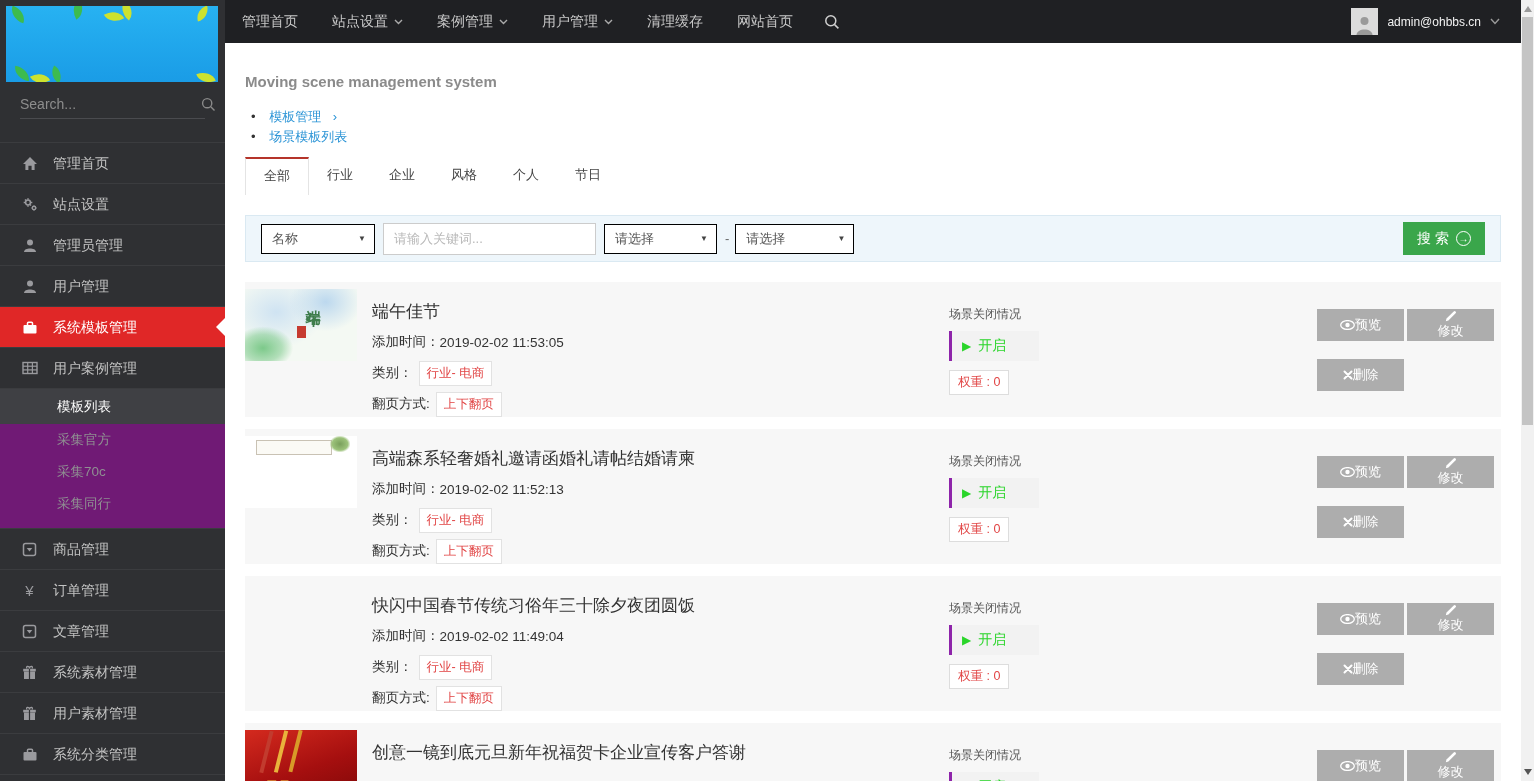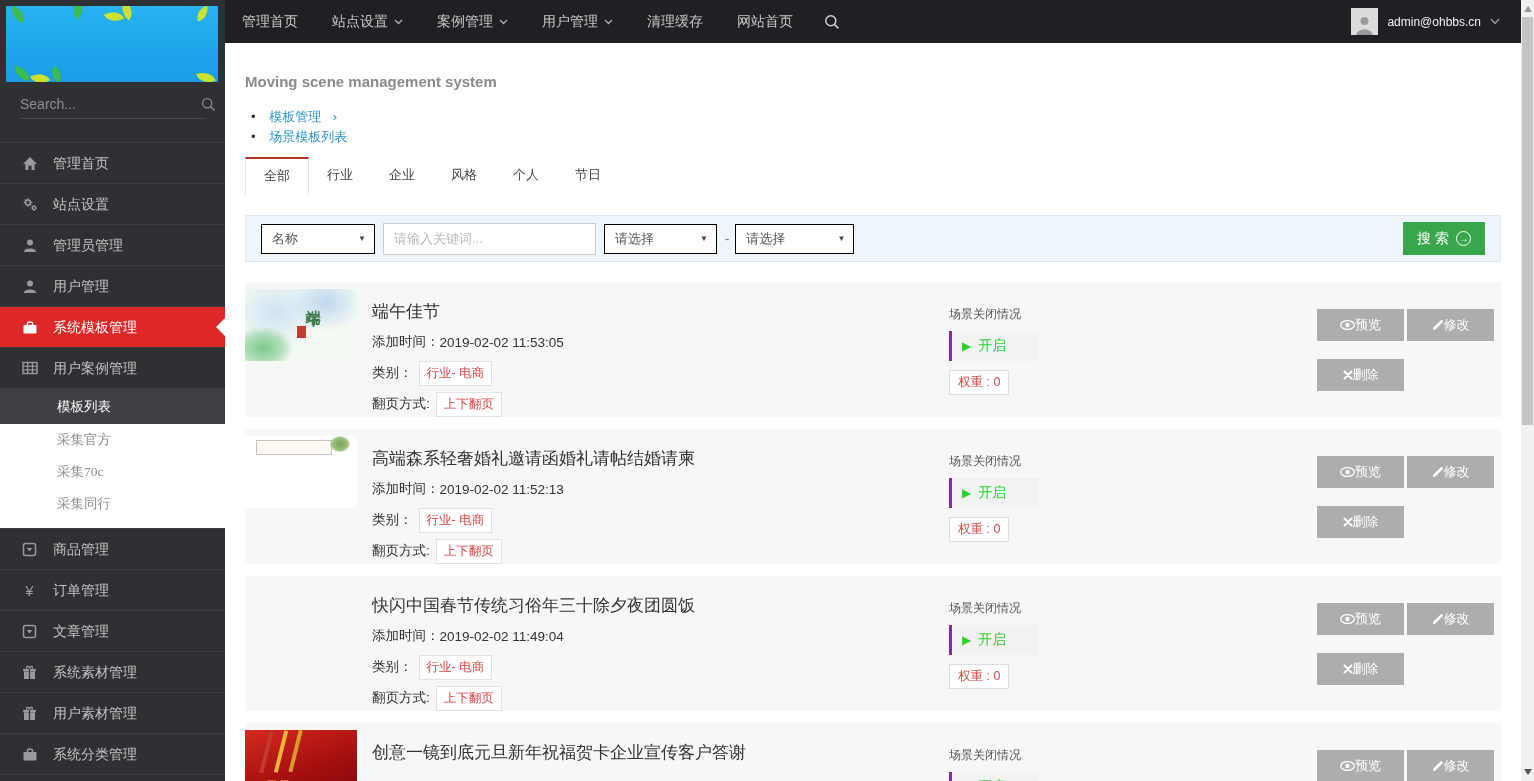--- a/index.html
+++ b/index.html
@@ -24,21 +24,21 @@
                  font-size:14px; font-family:inherit; }
   .side-search input::placeholder { color:#8d8d8d; }
   .side-menu { position:absolute; left:0; top:142px; width:225px; border-top:1px solid #3b3c3f; }
   .m-item { position:relative; height:41px; line-height:41px; padding-left:21px; color:#c3c3c3;
             font-size:14px; border-bottom:1px solid #3b3c3f; cursor:pointer; display:flex; align-items:center; }
   .m-item .ic { width:17px; margin-right:15px; display:inline-flex; justify-content:center; color:#9a9a9e; }
   .m-item.active { background:#e02727; color:#fff; }
   .m-item.active .ic { color:#fff; }
   .m-item.active::after { content:""; position:absolute; right:0; top:50%; margin-top:-9px;
             border-top:9px solid transparent; border-bottom:9px solid transparent; border-right:9px solid #fff; }
-  .submenu { background:#ffffff; padding-bottom:8px; border-bottom:1px solid #3b3c3f;font-family:Liberation Serif, serif; }
+  .submenu { background:#701a75; padding-bottom:8px; border-bottom:1px solid #3b3c3f; }
   .s-item { height:32px; line-height:32px; padding-left:57px; font-size:13.5px; color:#8f8f92; cursor:pointer; }
   .s-item.active { background:#3f4044; color:#fefefe; height:35px; line-height:35px; }
   .yen { font-size:15px; color:inherit; }
 
   
   .topnav { position:absolute; left:225px; right:0; top:0; height:43px; background:#1f2023;
             display:flex; align-items:center; z-index:4; }
   .nav-item { padding:0 17px; color:#c9c9c9; font-size:14px; line-height:43px; cursor:pointer;
             display:flex; align-items:center; gap:6px; }
   .nav-search { padding:0 14px; cursor:pointer; display:flex; align-items:center; }
@@ -112,21 +112,21 @@
   .toggle-bar { width:3px; background:#8e24aa; }
   .toggle-btn { flex:1; background:#f2f2f2; color:#2ad52a; font-size:14px; display:flex;
            align-items:center; padding-left:10px; gap:7px; }
   .play { font-size:12px; color:#2ad52a; }
   .weight { margin-top:9px; display:inline-block; border:1px solid #ddd; background:#fff;
            color:#e14444; font-size:12.5px; padding:3px 8px; }
   .actions { position:absolute; right:7px; top:27px; width:177px; }
   .btn-gray { width:87px; height:32px; background:#adadad; border:none; color:#fff; font-size:13px;
            font-family:inherit; cursor:pointer; display:inline-flex; align-items:center;
            justify-content:center; vertical-align:top; }
-  .btn-gray + .btn-gray { margin-left:3px; }
+  .btn-gray + .btn-gray { margin-left:3px;flex-direction:column; }
   .actions .row2 { margin-top:18px; }
 
   
   .scrollbar { position:absolute; right:0; top:0; width:13px; height:781px; background:#f1f1f1; z-index:20; }
   .sb-thumb { position:absolute; left:1px; top:17px; width:11px; height:408px; background:#c4c4c4; }
   .sb-up, .sb-down { position:absolute; left:3px; width:0; height:0; }
   .sb-up { top:6px; border-left:4px solid transparent; border-right:4px solid transparent; border-bottom:6px solid #9a9a9a; }
   .sb-down { bottom:6px; border-left:4px solid transparent; border-right:4px solid transparent; border-top:6px solid #555; }
   svg { display:block; }
 </style>

